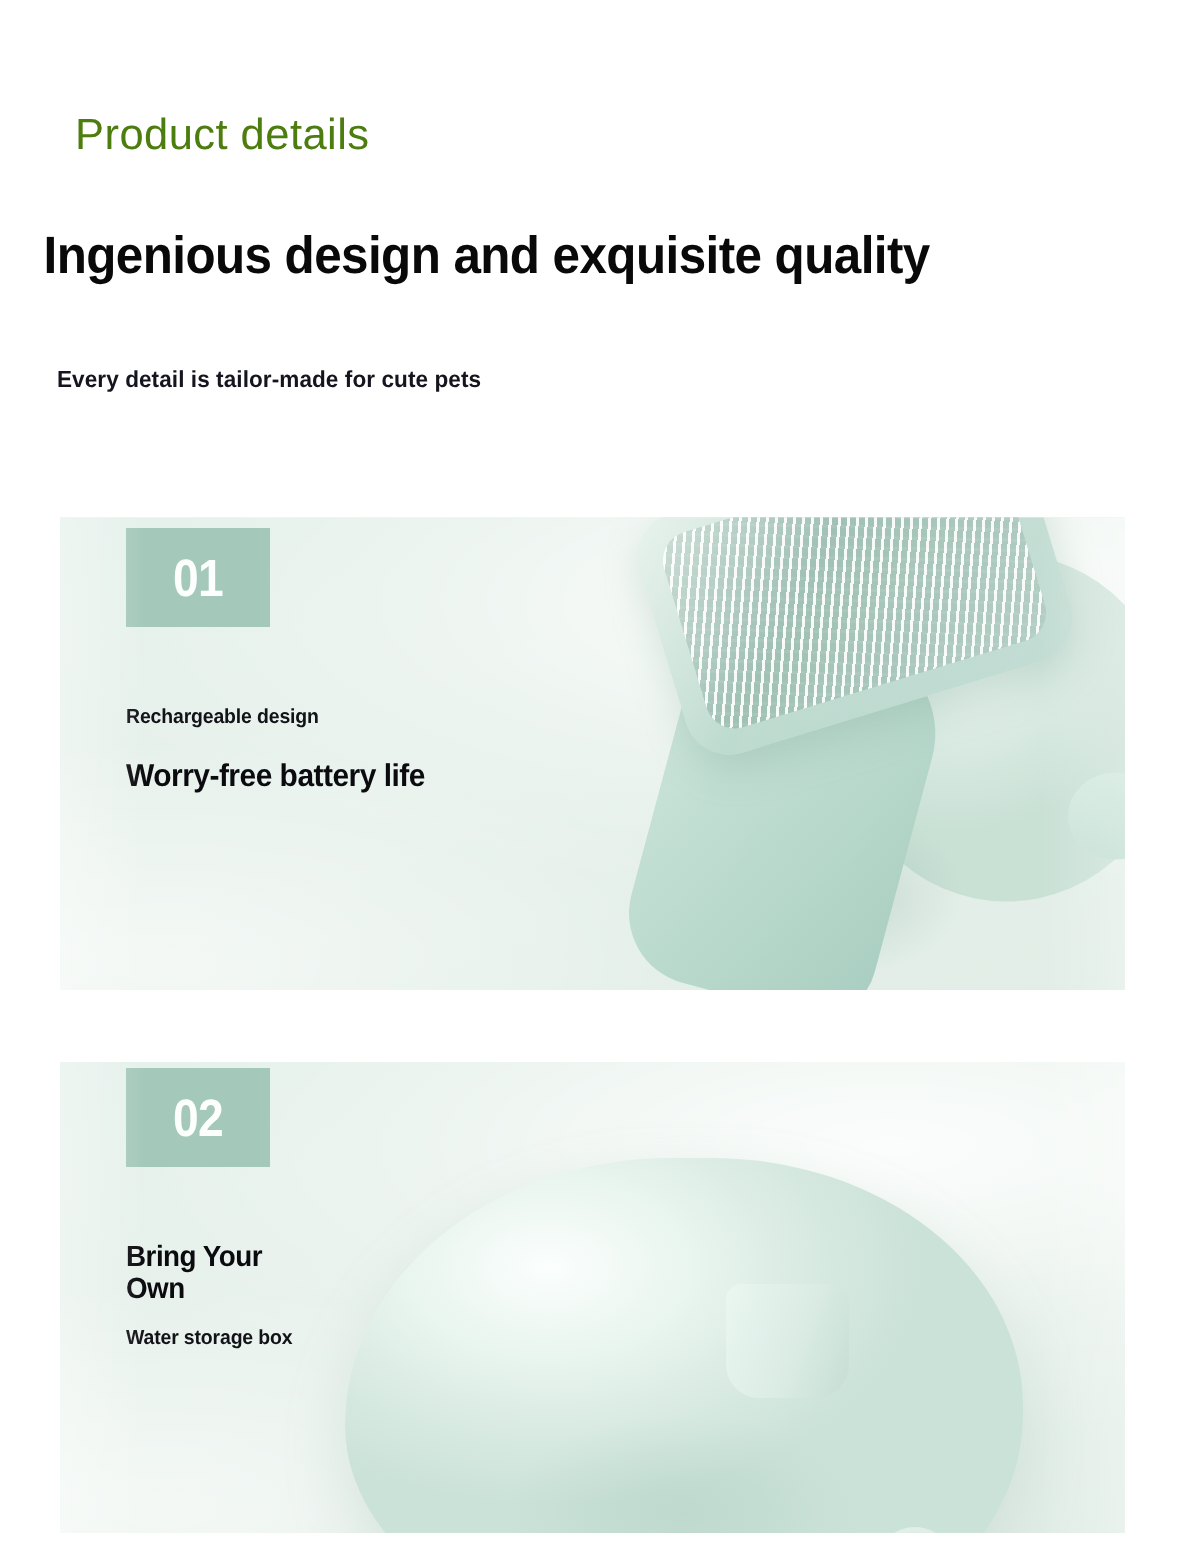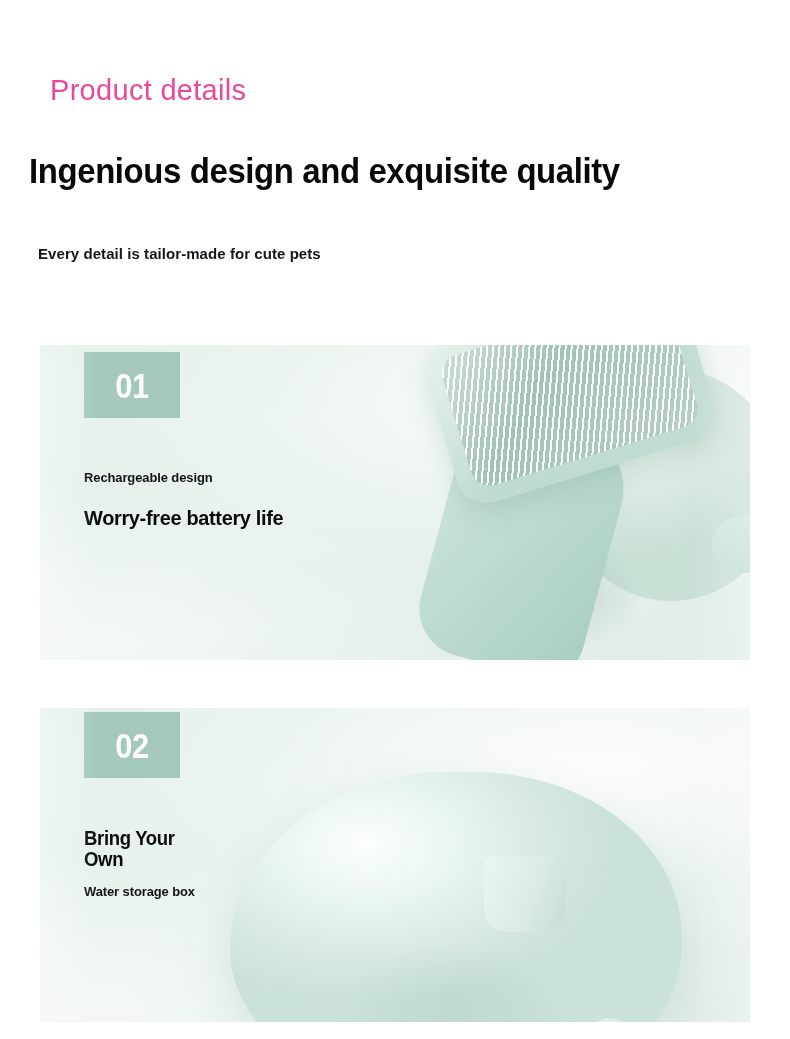--- a/index.html
+++ b/index.html
@@ -20,21 +20,21 @@
   
   .header { position: absolute; left: 0; top: 0; width: 790px; }
 
   .eyebrow {
     position: absolute;
     left: 50px;
     top: 76px;
     font-size: 29px;
     font-weight: 300;
     letter-spacing: 0.3px;
-    color: #ec4899;
+    color: #4d7c0f;
     line-height: 1;
     white-space: nowrap;
   }
 
   .headline {
     position: absolute;
     left: 29px;
     top: 153px;
     font-size: 35px;
     font-weight: 700;

